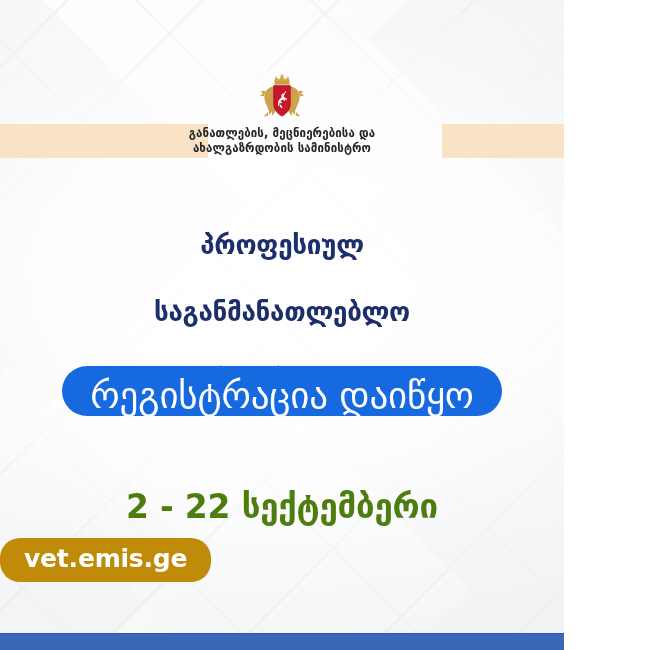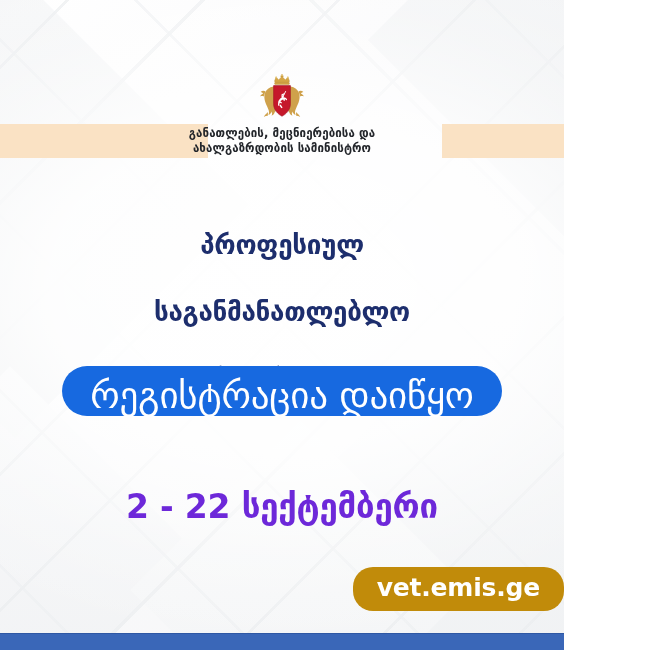--- a/index.html
+++ b/index.html
@@ -155,35 +155,35 @@
     white-space: nowrap;
   }
 
   
   .date-line {
     position: absolute;
     left: 0;
     right: 0;
     top: 489px;
     text-align: center;
-    color: #6d28d9;
+    color: #4d7c0f;
     font-size: 33px;
     font-weight: 700;
     line-height: 1.1;
     letter-spacing: -0.2px;
   }
 
   
   .url-row {
     position: absolute;
     left: 0;
     right: 0;
-    top: 567px;
+    top: 538px;
     display: flex;
-    justify-content: flex-end;
+    justify-content: flex-start;
   }
   .pill-gold {
     background: #c18b0a;
     color: #ffffff;
     font-size: 25px;
     font-weight: 700;
     line-height: 1;
     padding: 8px 24px 11px 24px;
     border-radius: 20px;
     letter-spacing: -0.2px;

